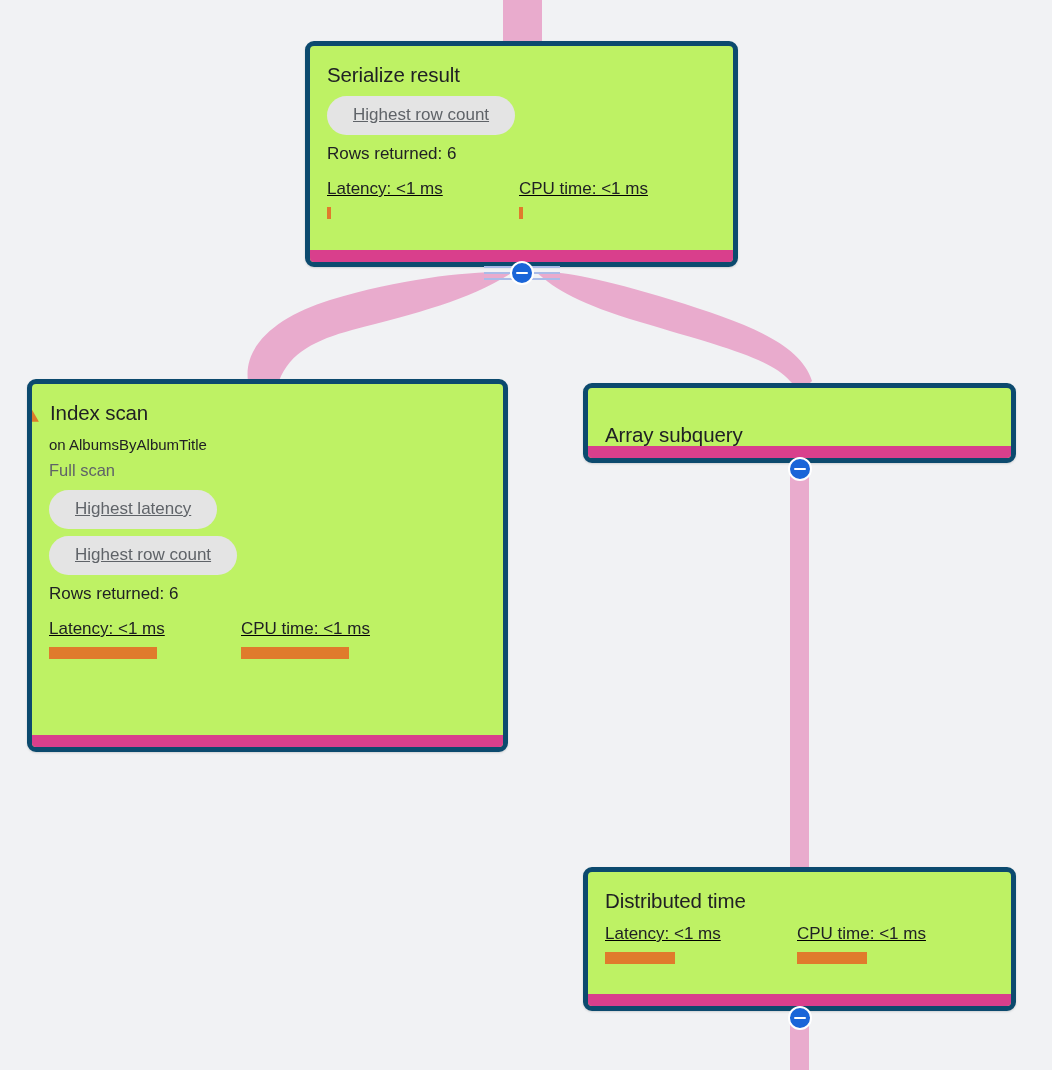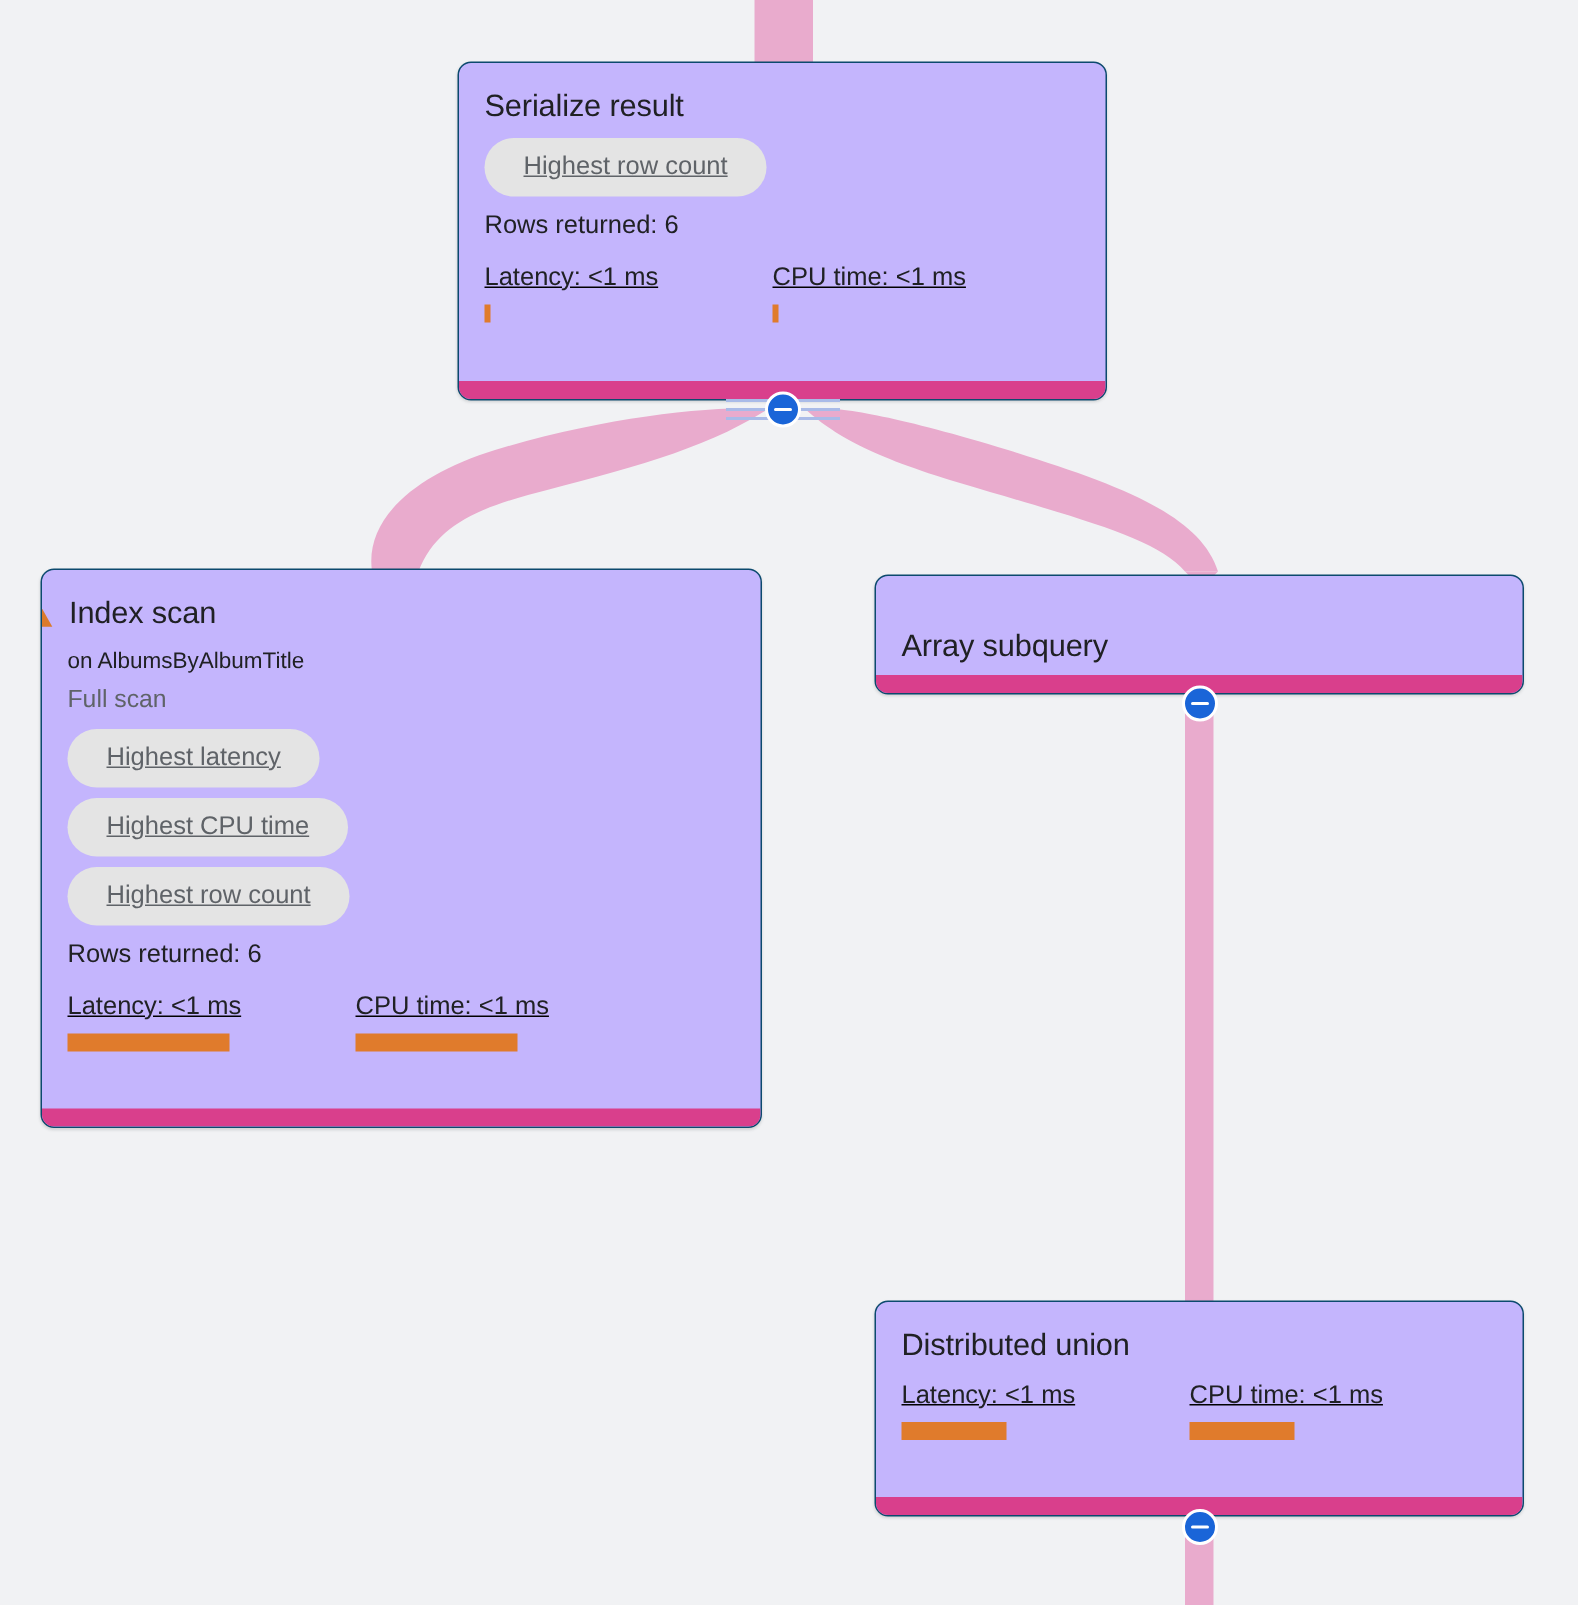--- a/index.html
+++ b/index.html
@@ -30,22 +30,22 @@
     top: 0;
     width: 1052px;
     height: 1070px;
     pointer-events: none;
   }
 
   
   .node {
     position: absolute;
     box-sizing: border-box;
-    background: #c4b5fd;
-    border: 1px solid #0c4a6e;
+    background: #bef264;
+    border: 5px solid #0c4a6e;
     border-radius: 9px;
     overflow: hidden;
     box-shadow: 0 1px 2px rgba(60,64,67,0.18);
   }
   .node-body {
     padding: 16px 17px 14px 17px;
   }
   .node-accent {
     position: absolute;
     left: 0;
@@ -247,21 +247,20 @@
             <rect x="11" y="8.4" width="2" height="6.4" rx="0.9" fill="#ffffff"></rect>
             <rect x="11" y="16.2" width="2" height="2.2" rx="1" fill="#ffffff"></rect>
           </svg>
         </span>
         <span class="node-title">Index scan</span>
       </div>
       <div class="node-sub">on AlbumsByAlbumTitle</div>
       <div class="node-sub2">Full scan</div>
       <div class="chips">
         <span class="chip">Highest latency</span>
-        <span class="chip">Highest CPU time</span>
         <span class="chip">Highest row count</span>
       </div>
       <div class="rows-returned">Rows returned: 6</div>
       <div class="metrics">
         <div class="metric" style="width:192px;">
           <div class="metric-label">Latency: &lt;1 ms</div>
           <div class="metric-bar" style="width:108px;"></div>
         </div>
         <div class="metric">
           <div class="metric-label">CPU time: &lt;1 ms</div>
@@ -279,21 +278,21 @@
       </div>
     </div>
     <div class="node-accent"></div>
   </div>
 
   <div class="toggle" id="toggle-array-subquery" style="left:788px; top:457px;"></div>
 
   <div class="node" id="node-distributed-union" style="left:583px; top:867px; width:433px; height:144px;">
     <div class="node-body">
       <div class="node-title-row">
-        <span class="node-title">Distributed union</span>
+        <span class="node-title">Distributed time</span>
       </div>
       <div class="metrics" style="margin-top:9px;">
         <div class="metric" style="width:192px;">
           <div class="metric-label">Latency: &lt;1 ms</div>
           <div class="metric-bar" style="width:70px;"></div>
         </div>
         <div class="metric">
           <div class="metric-label">CPU time: &lt;1 ms</div>
           <div class="metric-bar" style="width:70px;"></div>
         </div>

